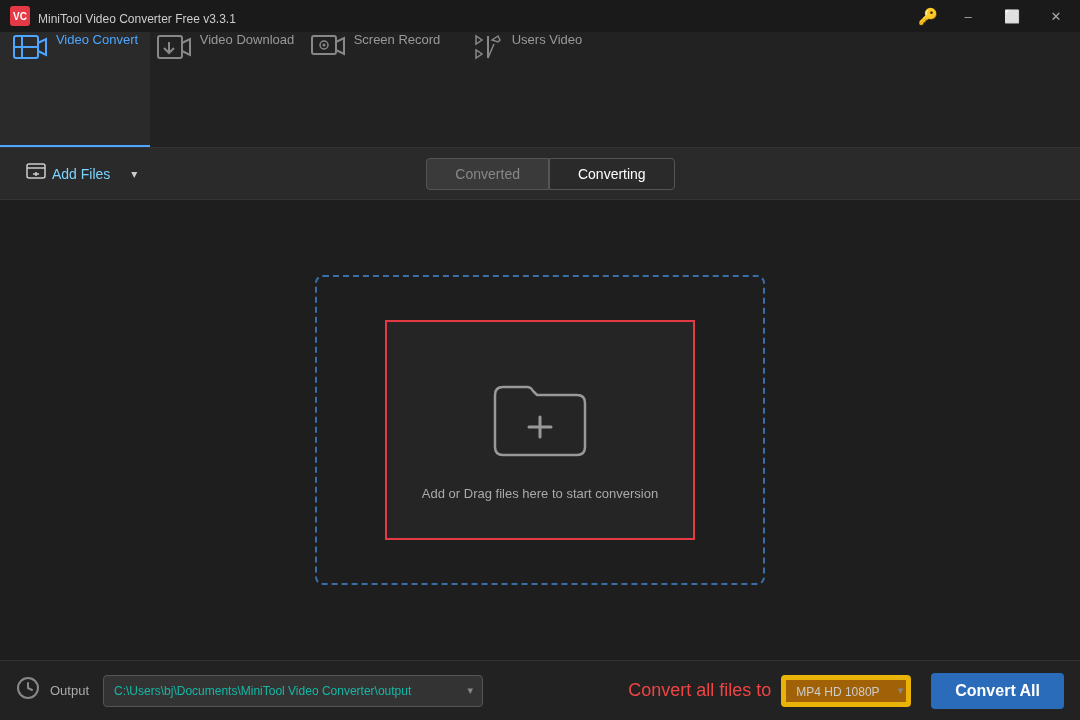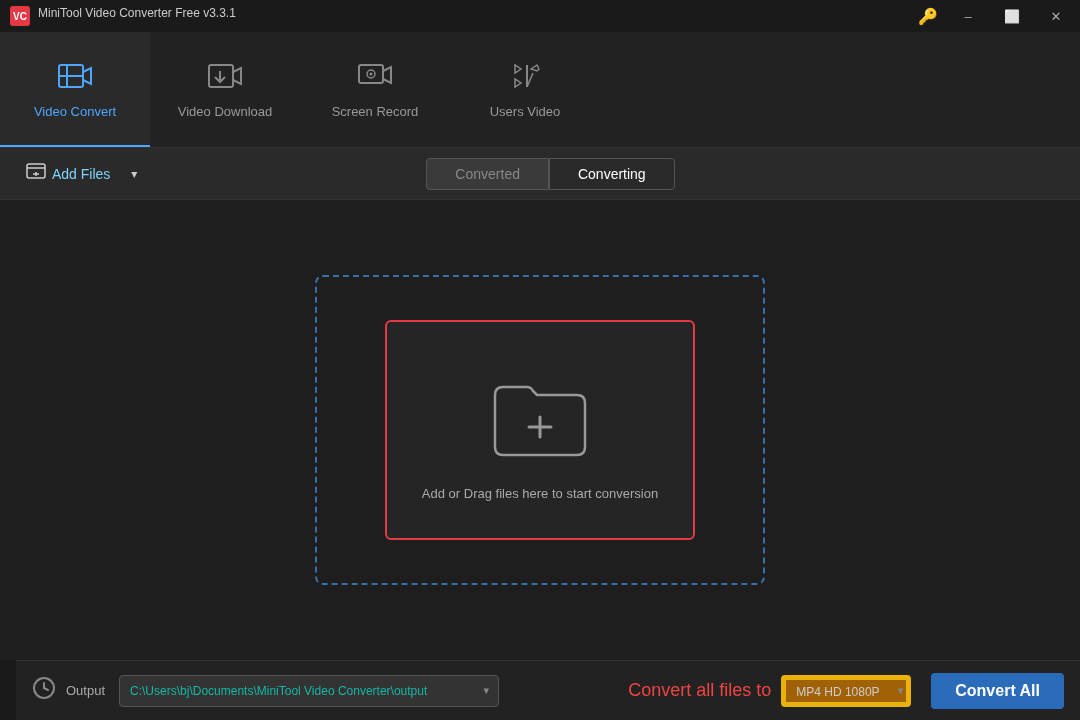--- a/index.html
+++ b/index.html
@@ -17,21 +17,21 @@
     #title-bar {
       height: 32px;
       background: #1a1a1a;
       display: flex;
       align-items: center;
       padding: 0 10px;
       justify-content: space-between;
     }
     #title-bar-left {
       display: flex;
-      align-items: flex-start;
+      align-items: flex-end;
       gap: 8px;
     }
     #app-logo {
       width: 20px;
       height: 20px;
       background: #e63946;
       border-radius: 3px;
       display: flex;
       align-items: center;
       justify-content: center;
@@ -59,22 +59,22 @@
     #nav-tabs {
       height: 116px;
       background: #222;
       display: flex;
       align-items: stretch;
       padding-left: 0;
       border-bottom: 1px solid #333;
     }
     .nav-tab {
       display: flex;
-      flex-direction: column;
-      align-items: center;
+      flex-direction: row;
+      align-items: flex-start;
       justify-content: center;
       gap: 8px;
       width: 150px;
       cursor: pointer;
       color: #999;
       font-size: 13px;
       position: relative;
       transition: color 0.2s;
     }
     .nav-tab.active {
@@ -195,21 +195,21 @@
       border-radius: 8px;
       display: flex;
       align-items: center;
       justify-content: center;
     }
 
     #drop-zone-inner {
       width: 310px;
       height: 220px;
       border: 2px solid #e63946;
-      border-radius: 6px;
+      border-radius: 0;
       display: flex;
       flex-direction: column;
       align-items: center;
       justify-content: center;
       gap: 16px;
       cursor: pointer;
       background: #252525;
     }
 
     
@@ -231,21 +231,21 @@
     #footer {
       height: 60px;
       background: #222;
       border-top: 1px solid #333;
       display: flex;
       align-items: center;
       padding: 0 16px;
       gap: 10px;
       position: absolute;
       bottom: 0;
-      left: 16px;
+      left: 0;
       right: 0;
     }
     #clock-icon {
       font-size: 22px;
       color: #888;
     }
     #output-label {
       font-size: 13px;
       color: #aaa;
       margin-right: 4px;

